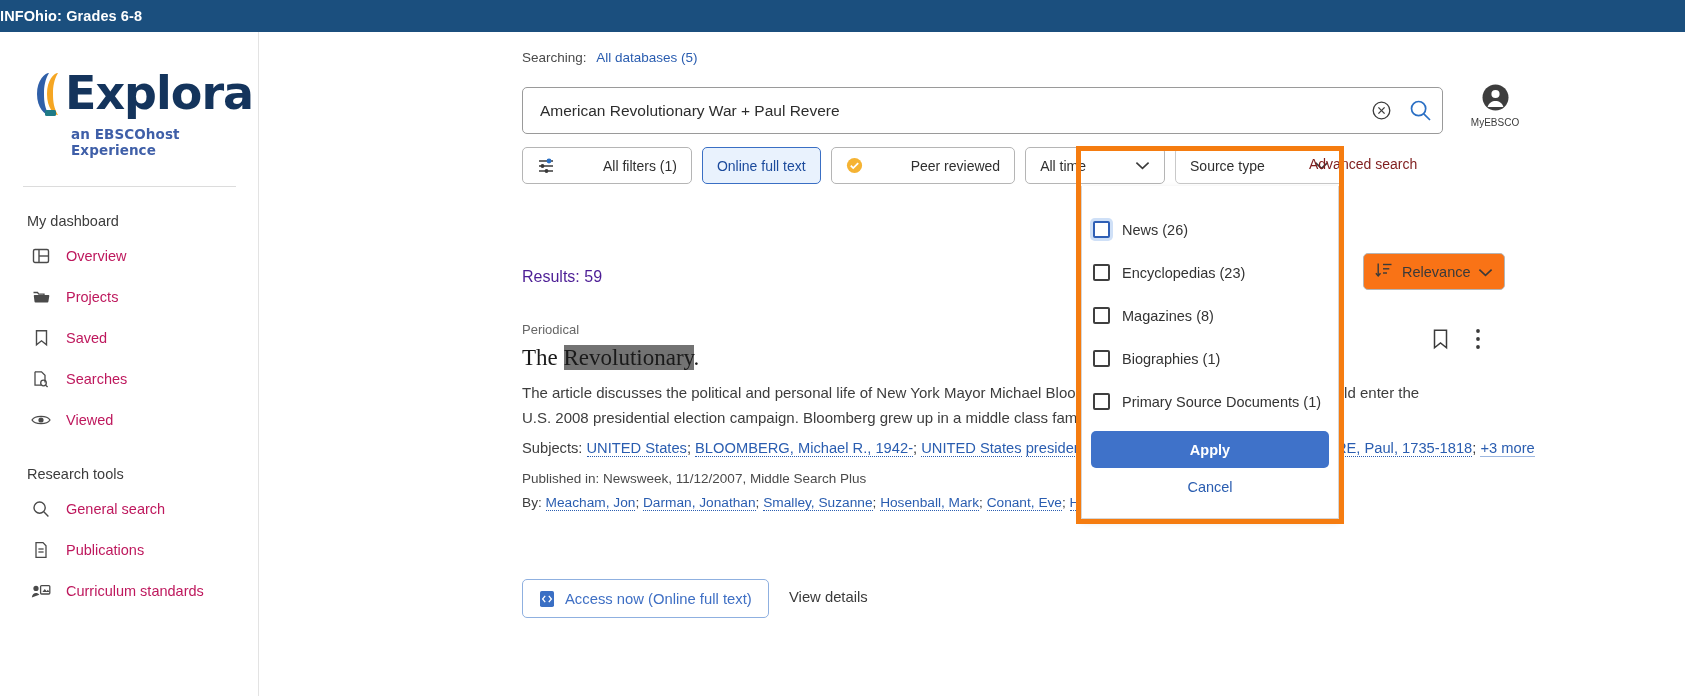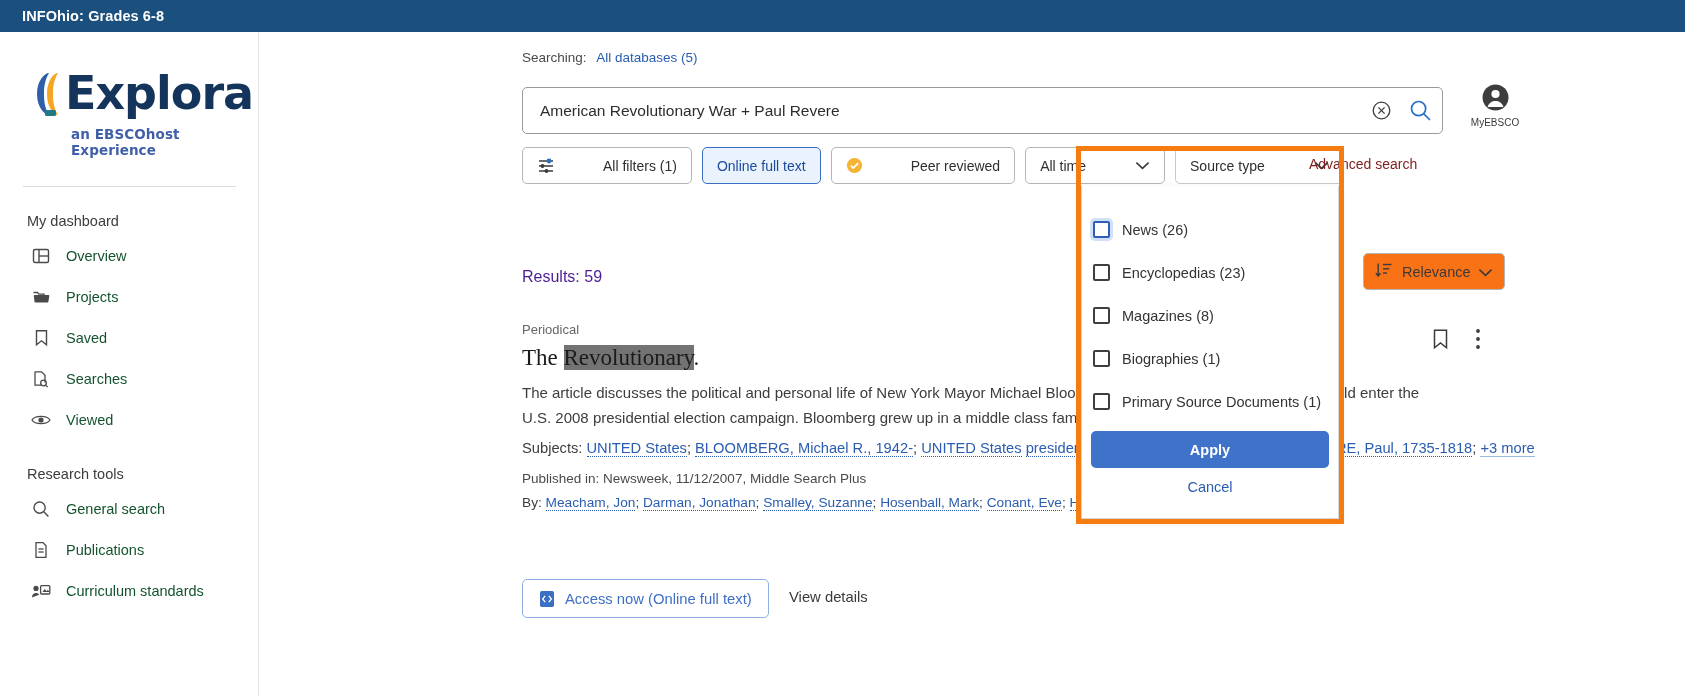--- a/index.html
+++ b/index.html
@@ -12,21 +12,21 @@
     position:relative;
     color:#212121;
   }
 
   
   .topbar{
     position:absolute; left:0; top:0; width:1685px; height:32px;
     background:#1b4f7e; color:#ffffff;
     display:flex; align-items:center;
   }
-  .topbar-title{ margin-left:22px; font-size:14.5px; font-weight:bold; letter-spacing:.1px; }
+  .topbar-title{ font-size:14.5px; font-weight:bold; letter-spacing:.1px; }
 
   
   .sidebar{
     position:absolute; left:0; top:32px; width:259px; height:664px;
     background:#ffffff; border-right:1px solid #e3e3e3;
   }
   .logo-wrap{ height:150px; display:flex; align-items:center; justify-content:center; padding-top:6px;}
   .logo{ position:relative; width:200px; height:92px; }
   .logo-balloon{ position:absolute; left:4px; top:8px; width:34px; height:44px; }
   .logo-word{
@@ -39,21 +39,21 @@
     font-family:"DejaVu Sans", sans-serif;
     font-size:13.5px; font-weight:bold; color:#3f5fa8; letter-spacing:.1px;
   }
   .side-divider{ width:213px; height:1px; background:#dcdcdc; margin:4px auto 0 auto; }
 
   .side-head{
     font-size:14.5px; color:#3c3c3c; padding:26px 0 6px 27px; font-weight:normal;
   }
   .side-item{
     display:flex; align-items:center; height:41px; padding-left:30px; cursor:pointer;
-    font-size:14.5px; color:#14532d;
+    font-size:14.5px; color:#be185d;
   }
   .side-ico{ width:22px; height:20px; margin-right:14px; display:flex; align-items:center; justify-content:center; flex:none; }
   .side-ico svg{ display:block; }
 
   
   .main{
     position:absolute; left:259px; top:32px; width:1426px; height:664px; background:#fff;
   }
 
   .searching-row{

